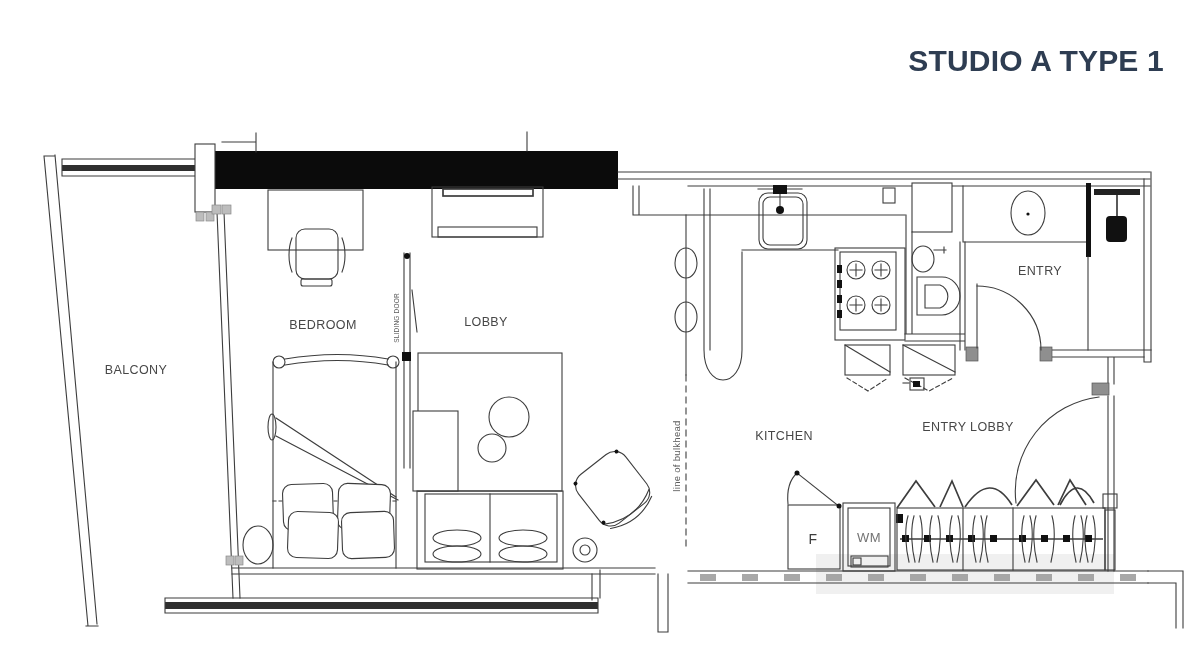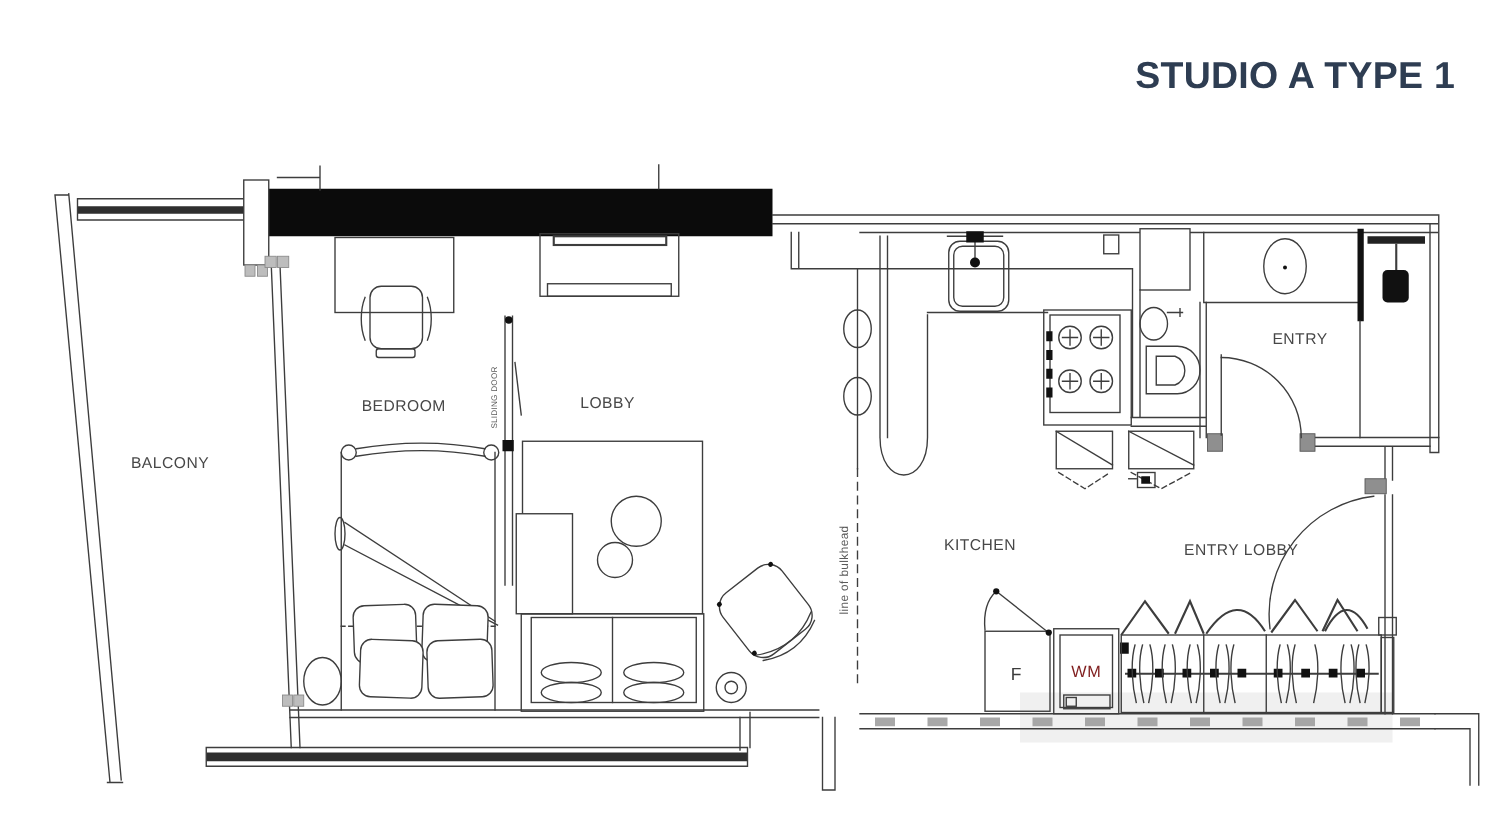--- a/index.html
+++ b/index.html
@@ -17,21 +17,21 @@
   .chev{stroke-dasharray:4 3;}
   
   .lbl{position:absolute;transform:translate(-50%,-50%);font-size:12.5px;letter-spacing:.4px;
        color:#474747;white-space:nowrap;}
   .vlbl{position:absolute;transform:translate(-50%,-50%) rotate(-90deg);white-space:nowrap;color:#5a5a5a;}
   #bulkhead-label{font-size:9.5px;letter-spacing:.3px;}
   #sliding-door-label{font-size:6.5px;letter-spacing:.2px;}
   #plan-title{position:absolute;top:44px;right:36px;font-size:30px;font-weight:700;
               letter-spacing:.2px;color:#2e3d52;}
   #fridge-label{font-size:14px;color:#3c3c3c;}
-  #wm-label{font-size:13px;color:#7f1d1d;letter-spacing:.5px;}
+  #wm-label{font-size:13px;color:#737373;letter-spacing:.5px;}
 </style>
 </head>
 <body>
 
 <div id="stage">
 
   <svg id="plan-svg" width="1200" height="670" viewBox="0 0 1200 670">
 
     <rect x="816" y="554" width="298" height="40" fill="#f0f0f0"></rect>
 
@@ -307,21 +307,21 @@
       </g>
     </g>
   </svg>
 
   <div id="plan-title">STUDIO A TYPE 1</div>
 
   <div class="lbl" style="left:120px;top:370px;margin-left:16px;">BALCONY</div>
   <div class="lbl" style="left:323px;top:325px;">BEDROOM</div>
   <div class="lbl" style="left:486px;top:322px;">LOBBY</div>
   <div class="lbl" style="left:784px;top:436px;">KITCHEN</div>
-  <div class="lbl" style="left:968px;top:440px;margin-left:25px;">ENTRY LOBBY</div>
+  <div class="lbl" style="left:968px;top:427px;">ENTRY LOBBY</div>
   <div class="lbl" style="left:1040px;top:271px;">ENTRY</div>
 
   <div class="vlbl" id="sliding-door-label" style="left:396px;top:318px;">SLIDING DOOR</div>
   <div class="vlbl" id="bulkhead-label" style="left:676px;top:456px;">line of bulkhead</div>
 
   <div class="lbl" id="fridge-label" style="left:813px;top:539px;">F</div>
   <div class="lbl" id="wm-label" style="left:869px;top:537px;">WM</div>
 </div>
 
 </body></html>

